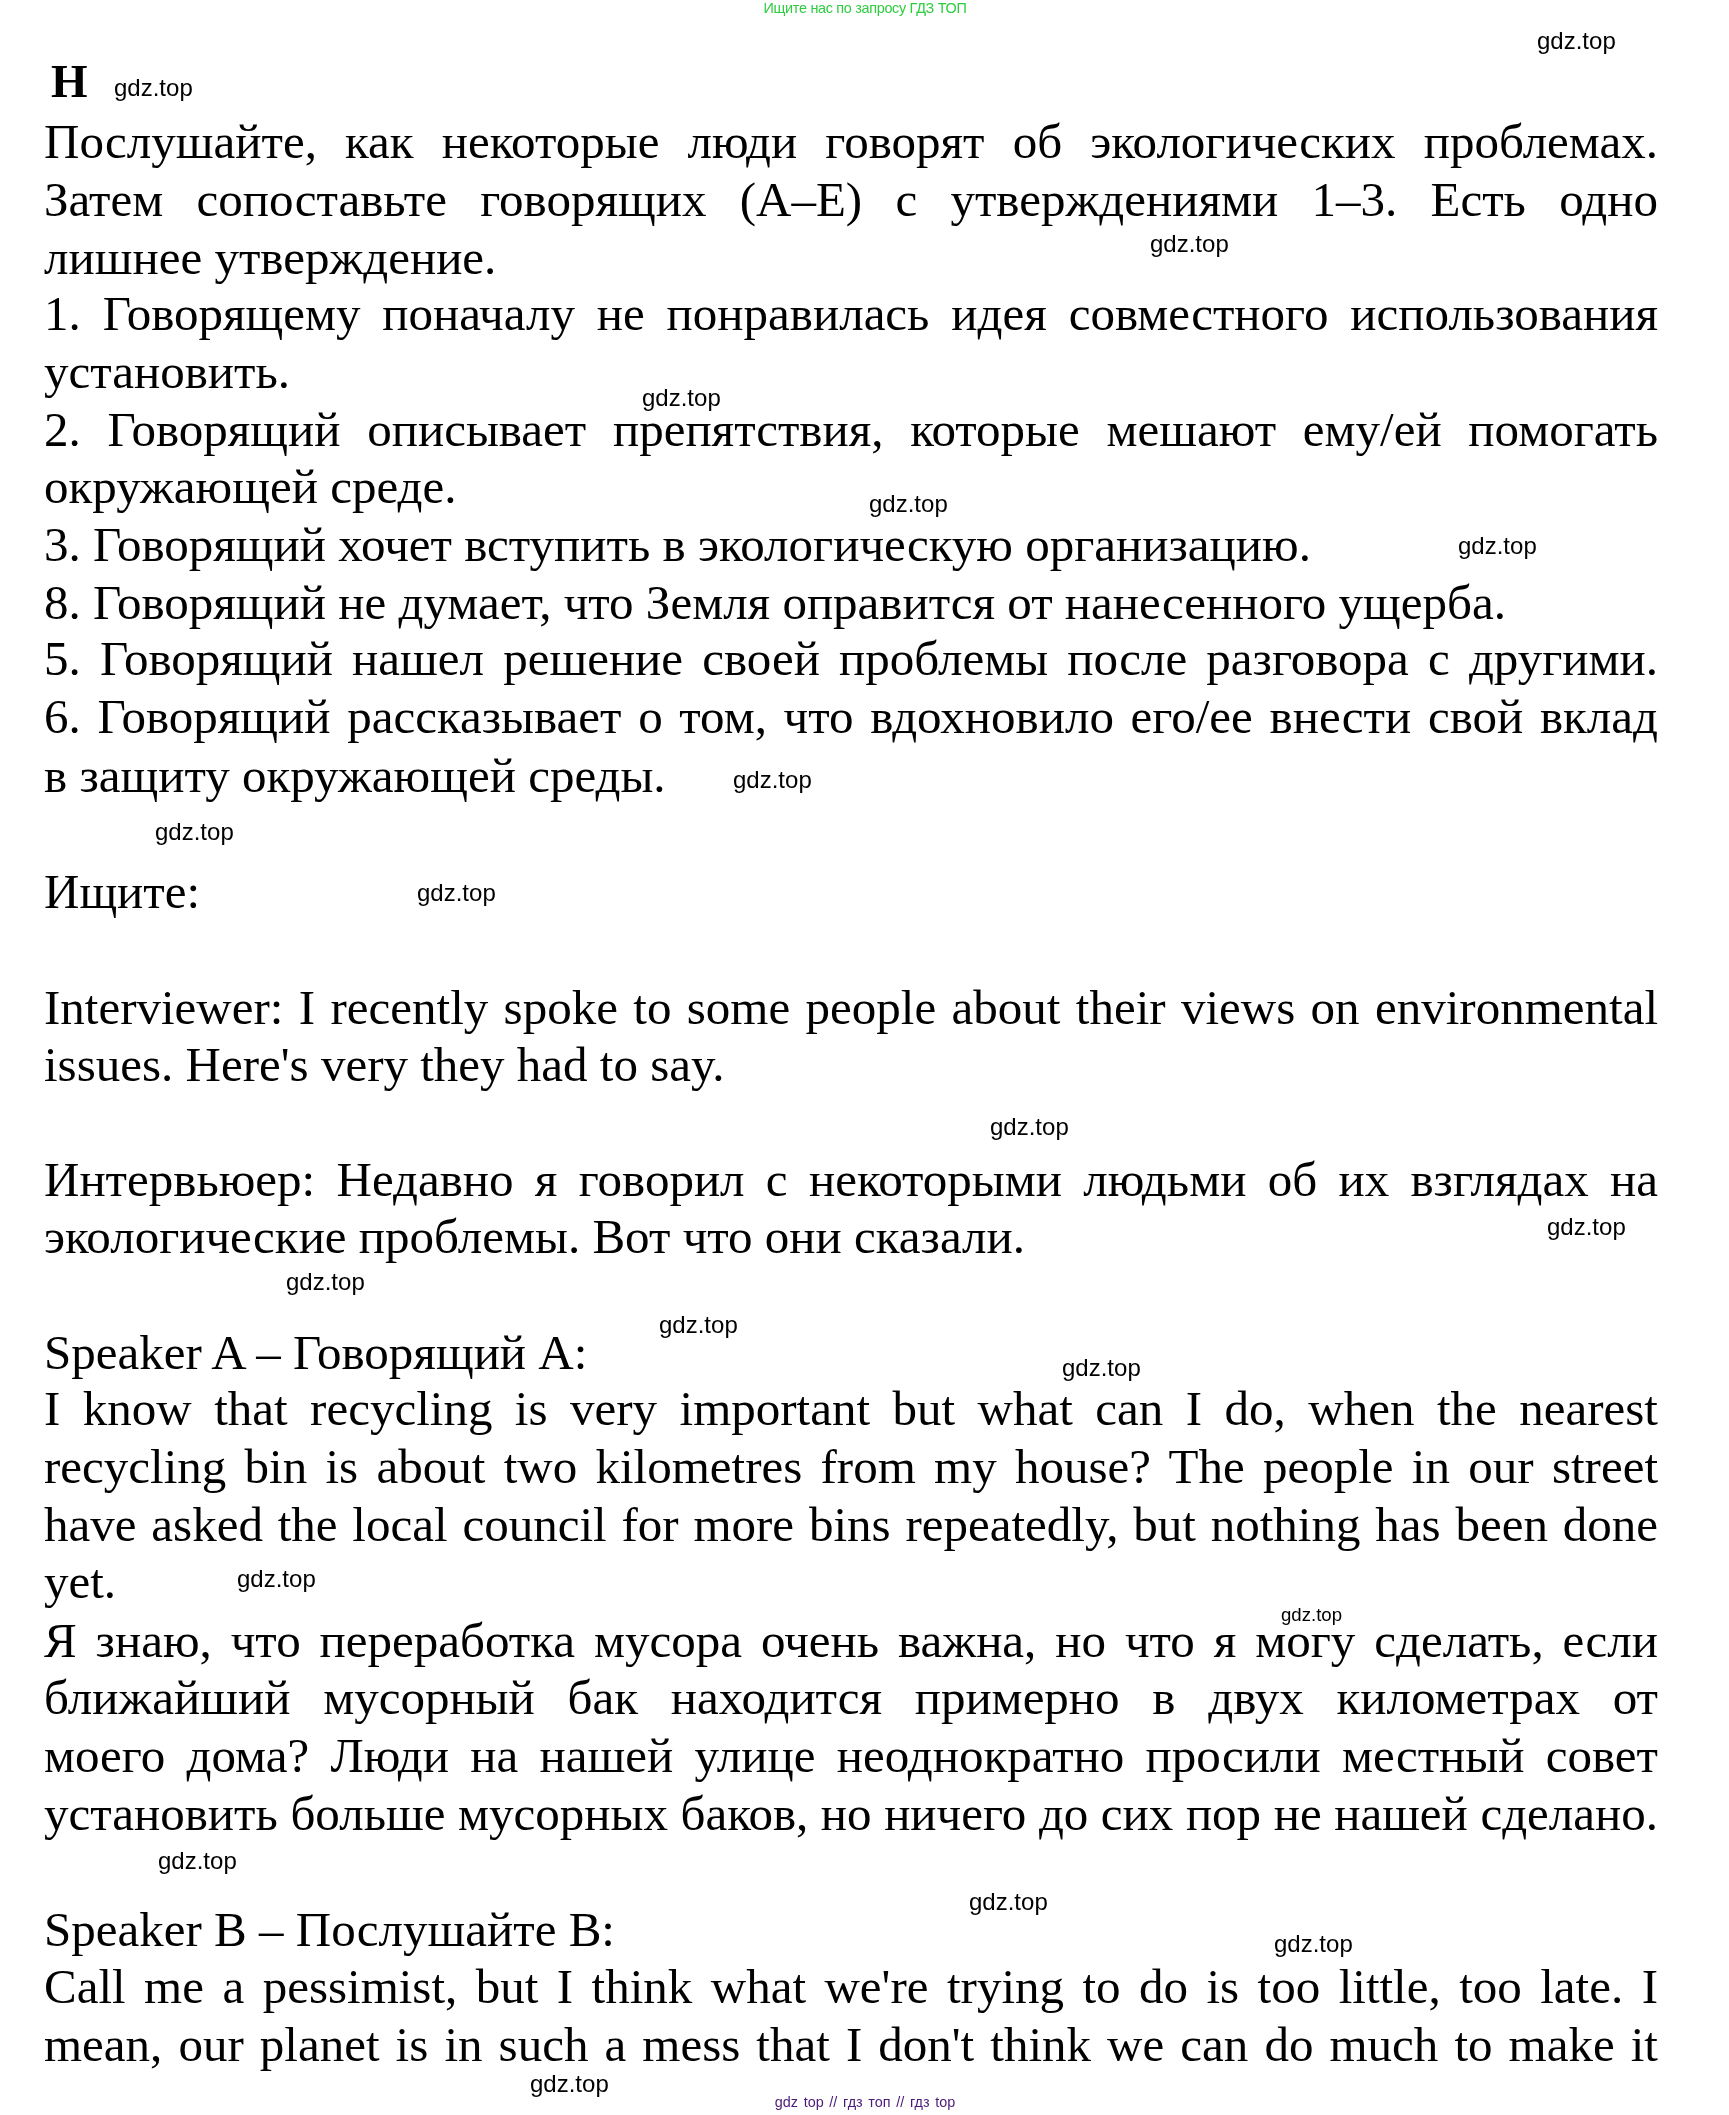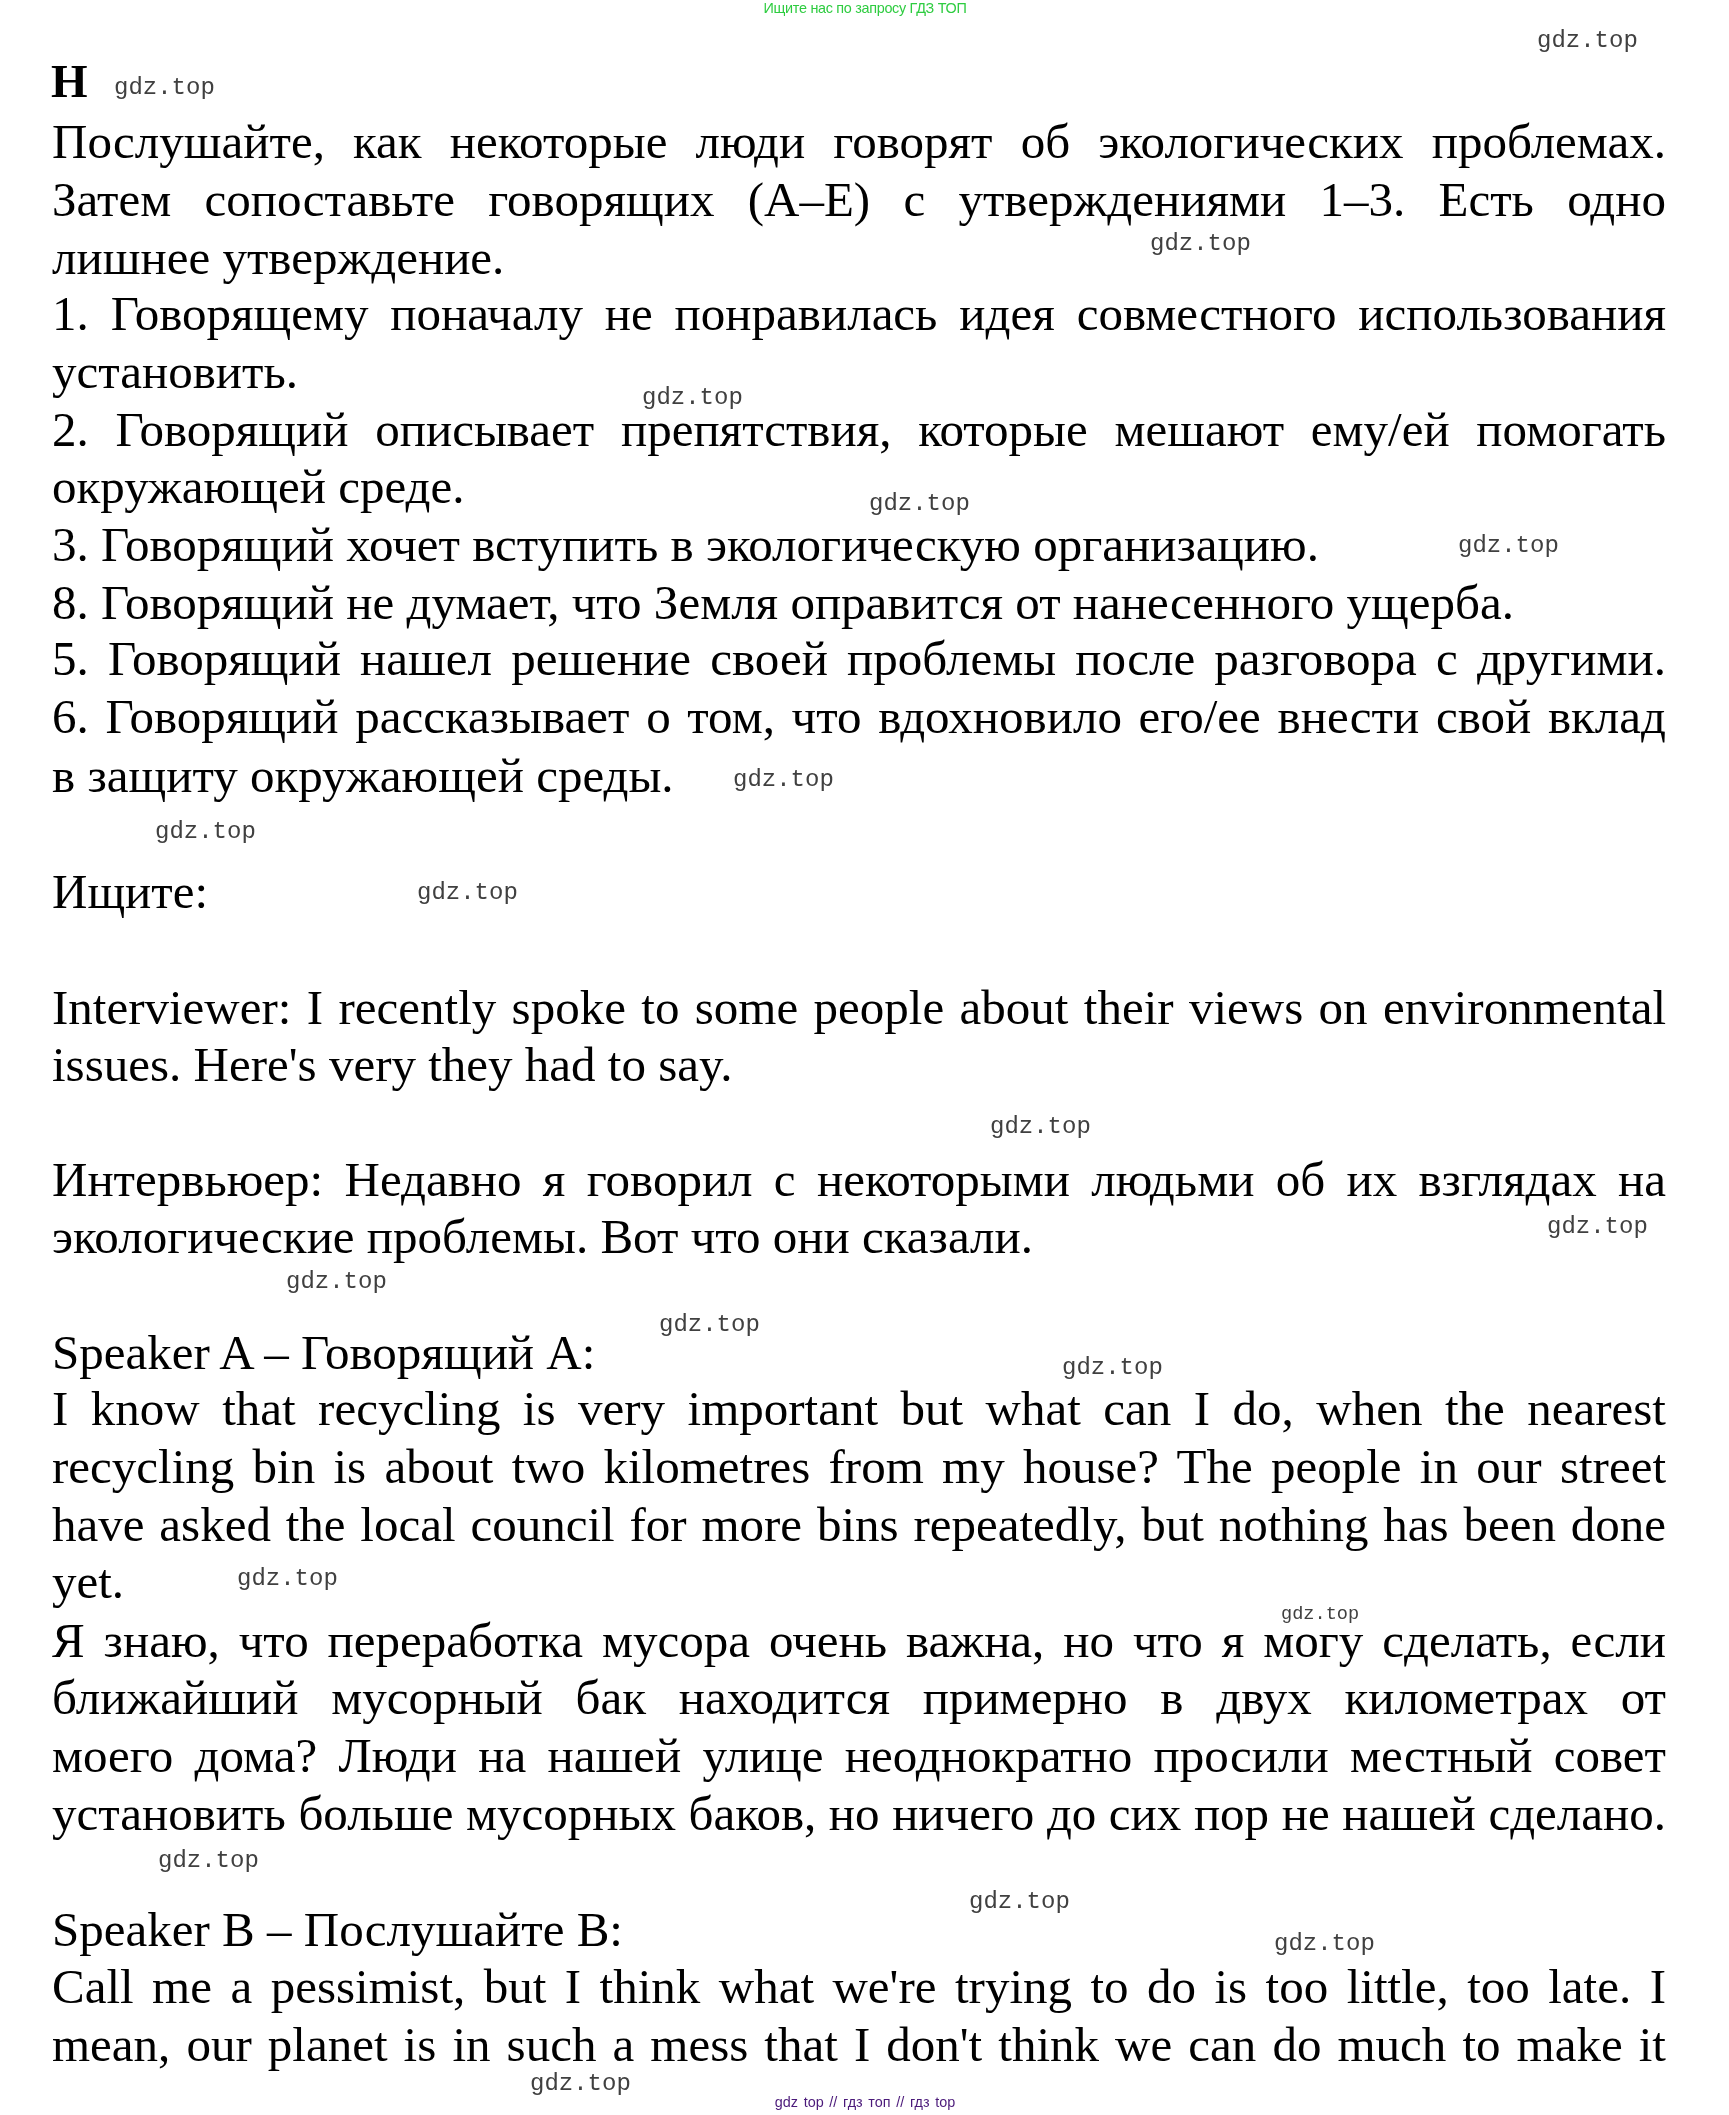--- a/index.html
+++ b/index.html
@@ -9,27 +9,27 @@
     text-align: center; font-family: "Liberation Sans", sans-serif;
     font-size: 14.4px; line-height: 17px; color: #2ecc40; letter-spacing: -0.3px;
   }
   .footer {
     position: absolute; left: 0; width: 1730px; top: 2092px; height: 20.3px;
     text-align: center; font-family: "Liberation Sans", sans-serif;
     font-size: 14.4px; line-height: 20.3px; color: #4b1a7a;
     word-spacing: 1.7px;
   }
   .wm {
-    position: absolute; font-family: Liberation Mono, monospace;
-    font-size: 24px; line-height: 27px; color: #404040; white-space: nowrap;
+    position: absolute; font-family: Liberation Sans, sans-serif;
+    font-size: 24px; line-height: 27px; color: #000000; white-space: nowrap;
     transform: translateY(-50%);
   }
   .wm.small { font-size: 18.6px; line-height: 22px; }
   .line {
-    position: absolute; left: 52px; width: 1614px;
+    position: absolute; left: 44px; width: 1614px;
     font-family: "Liberation Serif", serif; font-size: 49px;
     line-height: 56px; color: #000; white-space: nowrap;
     transform: translateY(-50%);
   }
   .line.just { text-align: justify; text-align-last: justify; }
   .heading-letter {
     position: absolute; left: 51px; top: 56px;
     font-family: "Liberation Serif", serif; font-weight: bold;
     font-size: 47px; line-height: 51px; color: #000;
   }

